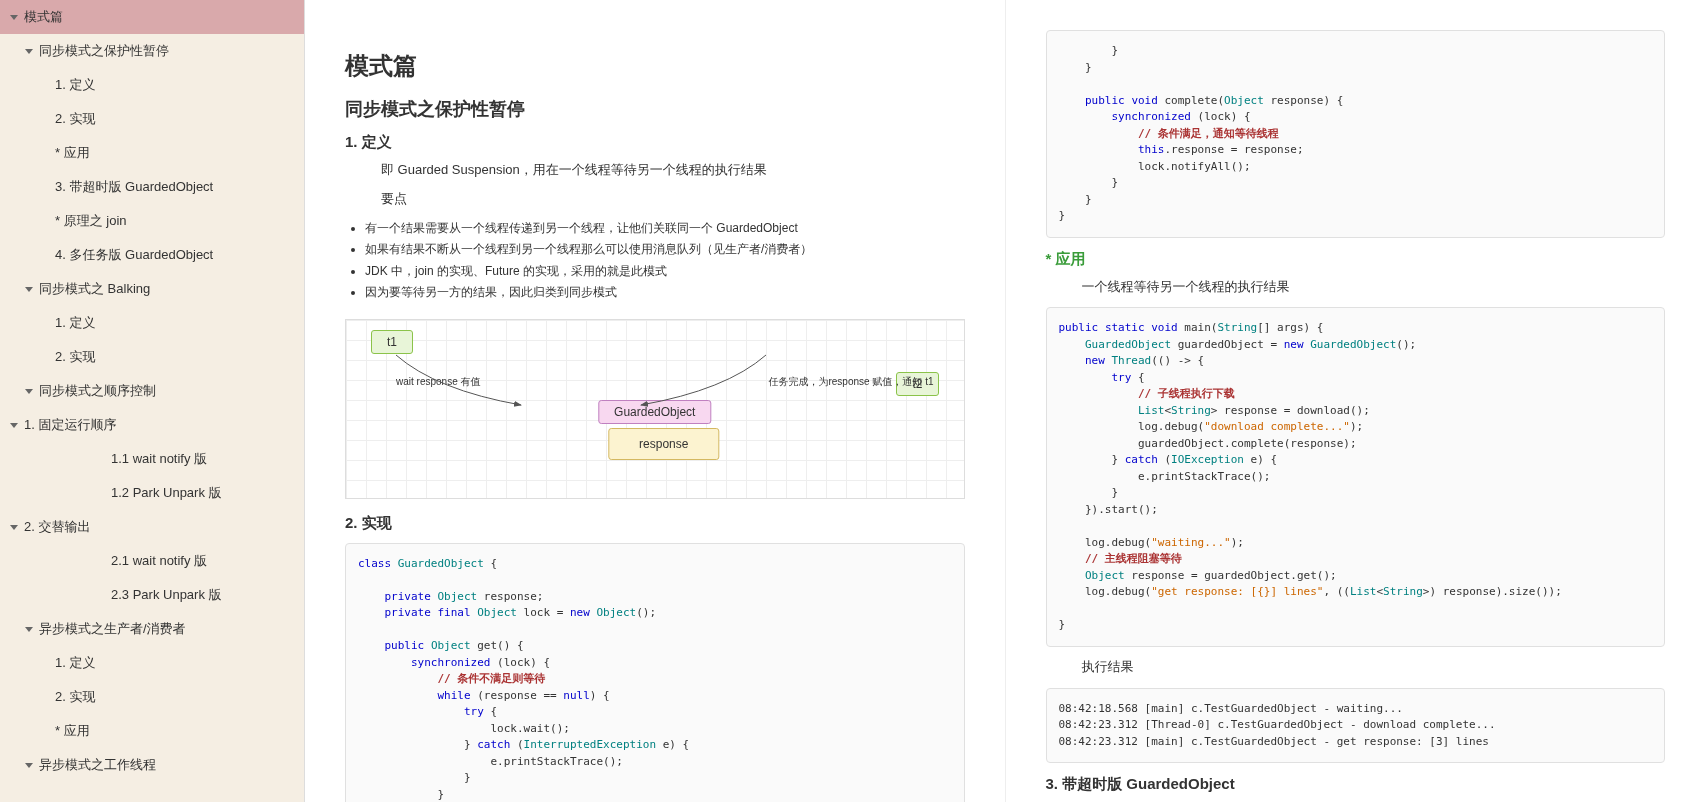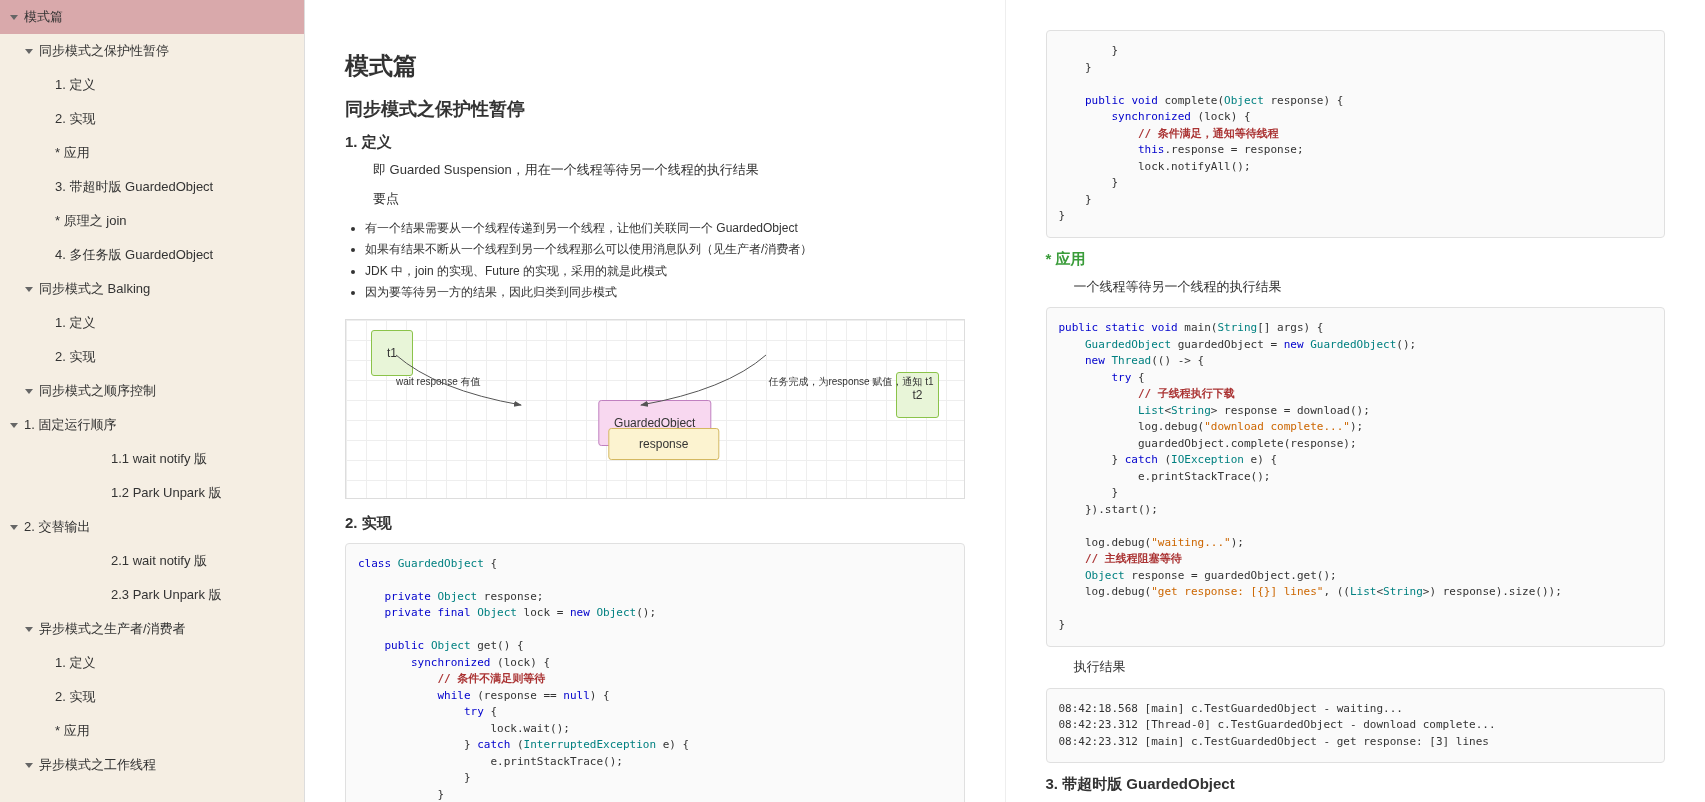--- a/index.html
+++ b/index.html
@@ -16,25 +16,25 @@
 .nav-item.l3 { }
 .nav-item.l4 { padding-left: 111px; }
 .caret { display: inline-block; width: 0; height: 0; border-left: 4px solid transparent; border-right: 4px solid transparent; border-top: 5px solid #666; margin-right: 6px; }
 .content-wrap { flex: 1; display: flex; overflow: hidden; }
 .col { flex: 1; overflow-y: auto; padding: 20px 40px; }
 .col.left { border-right: 1px solid #eee; padding-top: 50px; }
 h1 { font-size: 24px; font-weight: bold; margin-bottom: 15px; }
 h2 { font-size: 18px; font-weight: bold; margin: 15px 0 10px; }
 h3 { font-size: 15px; font-weight: bold; margin: 12px 0 8px; }
 h3.green { color: #3a9c3a; }
-p { margin: 8px 8px; line-height: 1.6; font-size: 13px; padding-left: 20px; }
+p { margin: 8px 16px; line-height: 1.6; font-size: 13px; padding-left: 20px; }
 ul { margin: 8px 0 8px 20px; }
 li { line-height: 1.8; font-size: 12px; }
 .diagram { background-image: linear-gradient(#eee 1px, transparent 1px), linear-gradient(90deg, #eee 1px, transparent 1px); background-size: 20px 20px; border: 1px solid #ddd; padding: 30px 15px; margin: 15px 0; position: relative; height: 180px; }
-.dbox { position: absolute; border: 1px solid; padding: 15px 15px; font-size: 12px; text-align: center; border-radius: 3px; }
+.dbox { position: absolute; border: 1px solid; padding: 4px 15px; font-size: 12px; text-align: center; border-radius: 3px; }
 .dbox.green { background: #e8f5d8; border-color: #8bc34a; }
 .dbox.pink { background: #f8d8f0; border-color: #c080c0; }
 .dbox.yellow { background: #fcf3d0; border-color: #d4b860; }
 .dlabel { position: absolute; font-size: 10px; }
 pre { background: #fafafa; border: 1px solid #e0e0e0; border-radius: 4px; padding: 12px; margin: 10px 0; font-family: Consolas, monospace; font-size: 11px; line-height: 1.5; overflow-x: auto; white-space: pre; }
 .kw { color: #0000cc; }
 .type { color: #008080; }
 .str { color: #cc6600; }
 .com { color: #aa3333; font-weight: bold; }
 </style>

